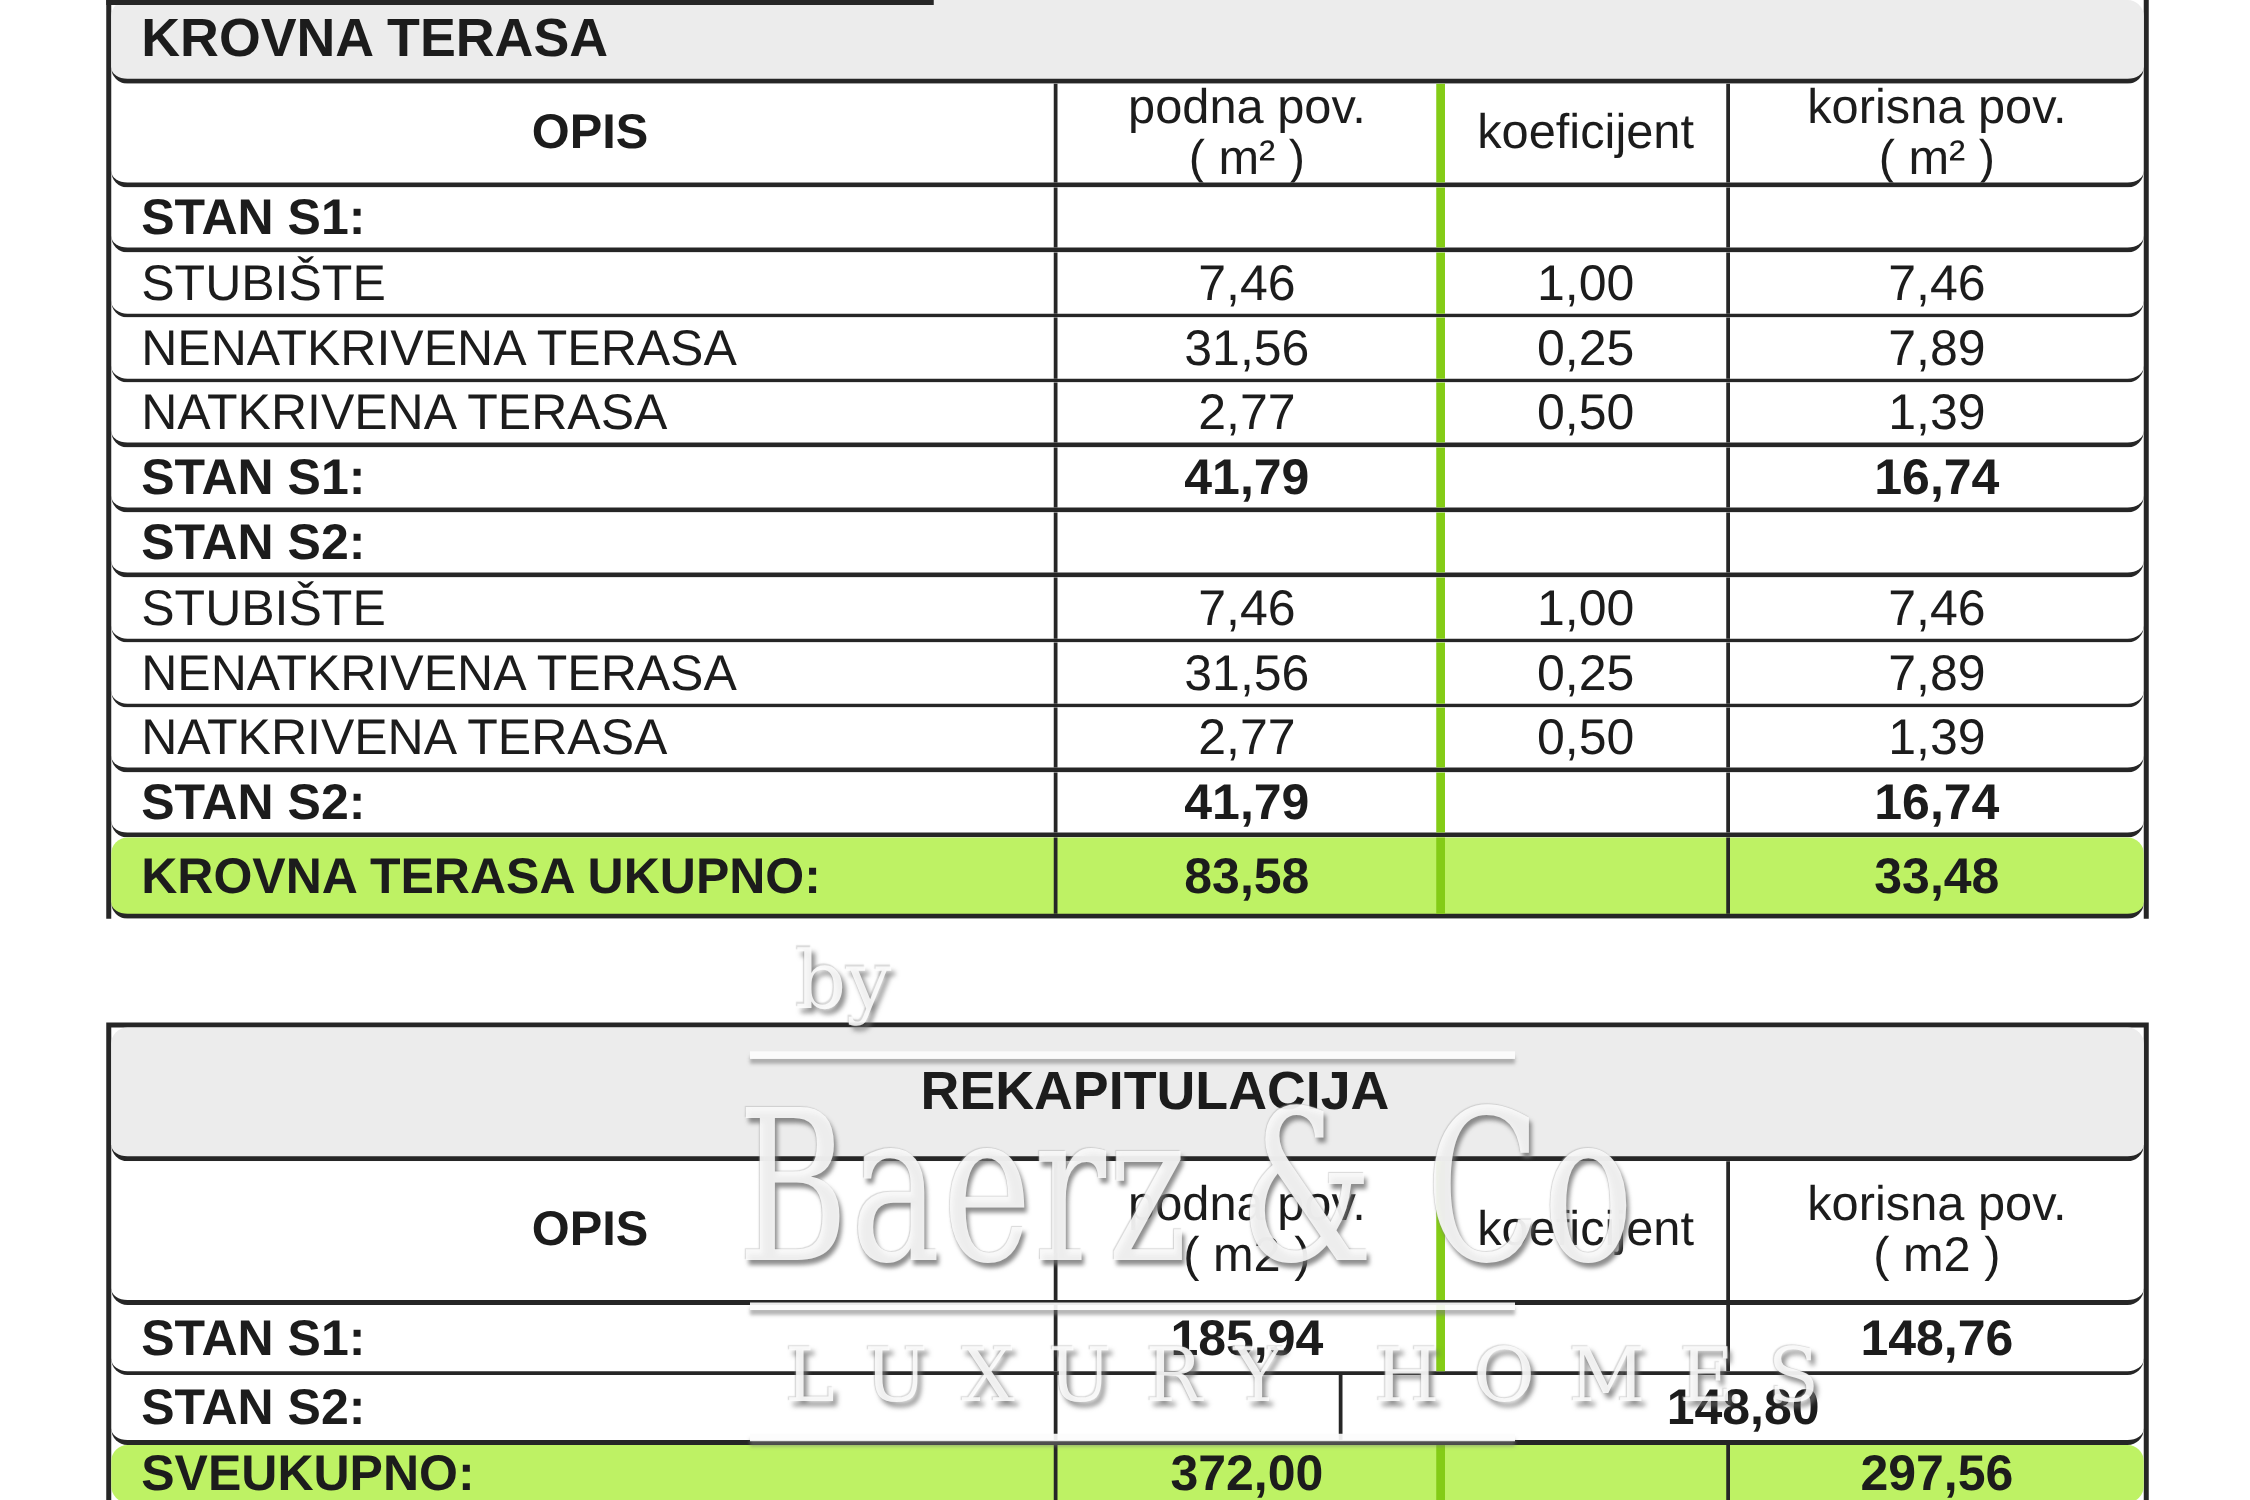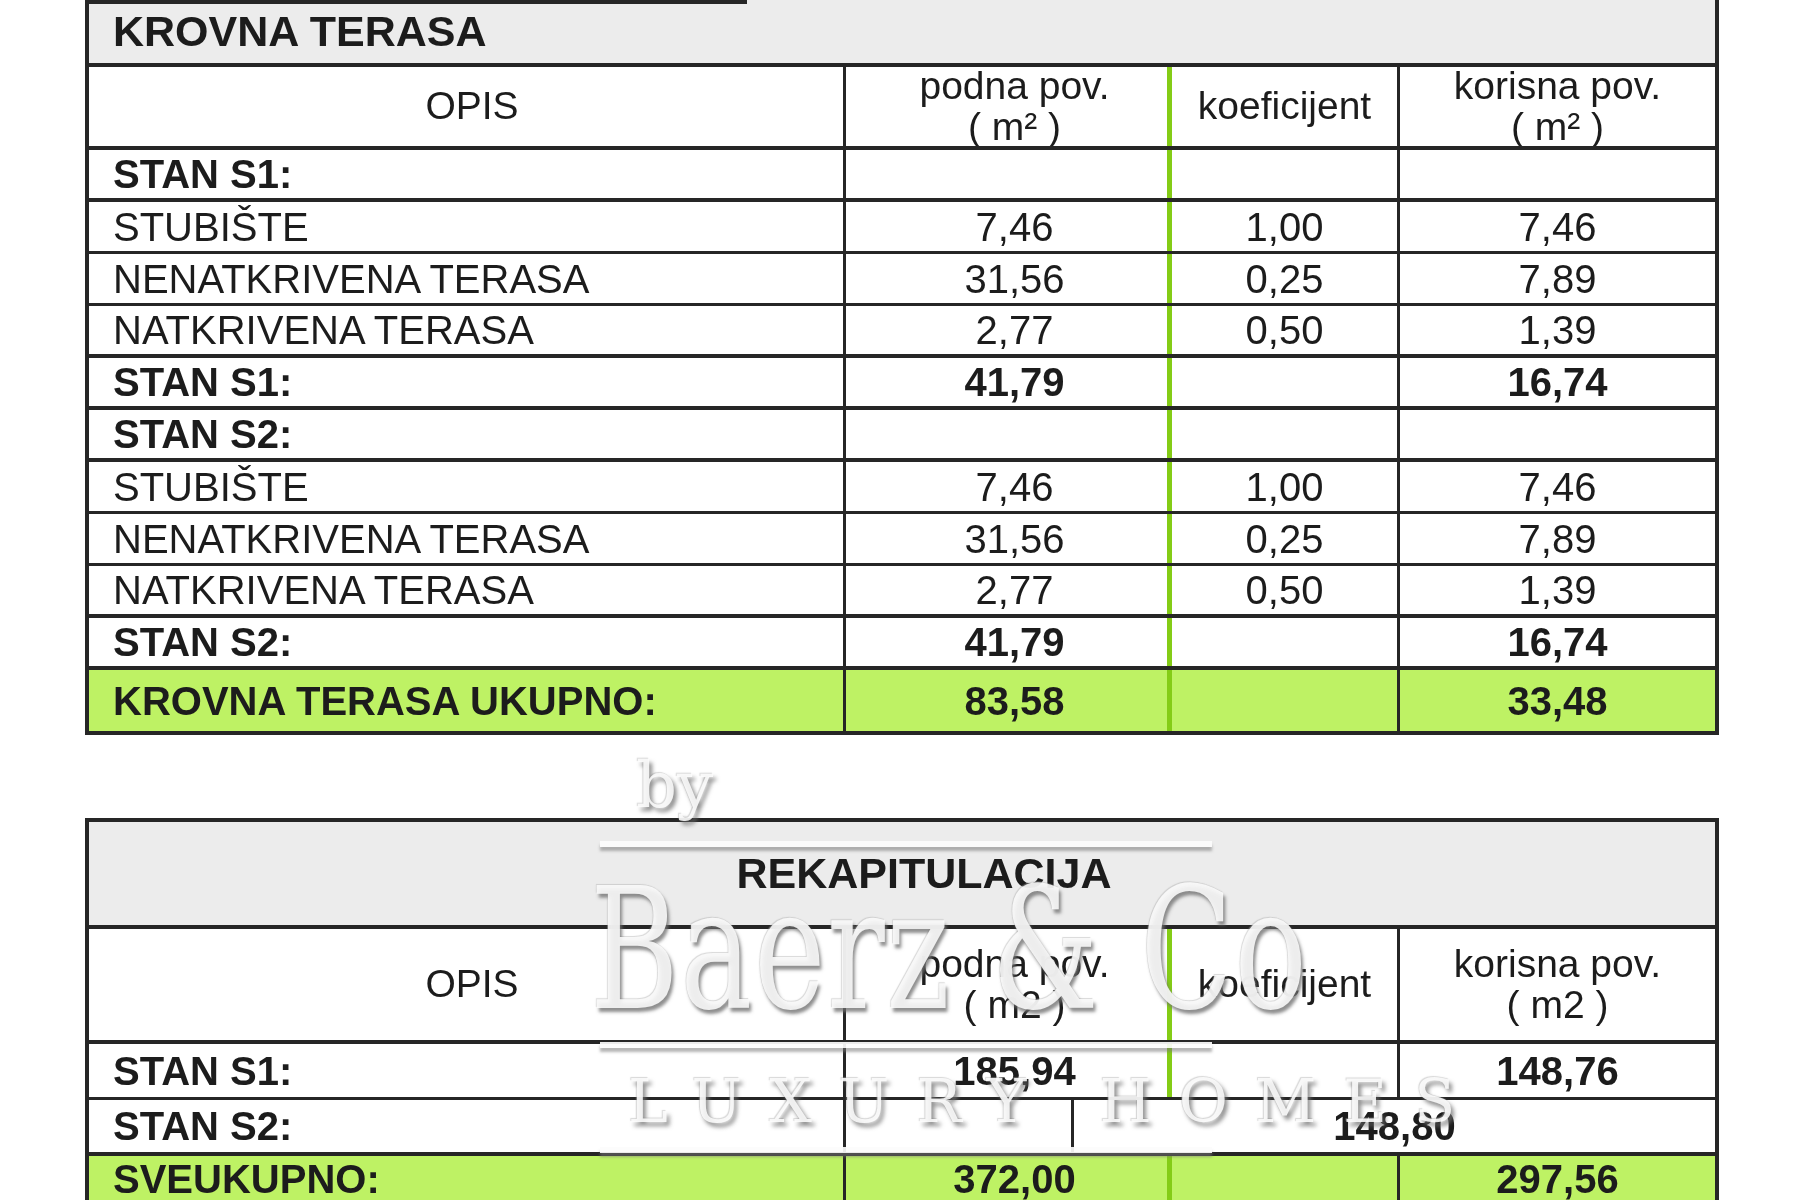--- a/index.html
+++ b/index.html
@@ -4,38 +4,38 @@
 <style>
   html,body{margin:0;padding:0;background:#fff;}
   .page{position:relative;width:1800px;height:1200px;background:#ffffff;overflow:hidden;
         font-family:"Liberation Sans", sans-serif;color:#1c1c1c;}
 
   
   .tbl{position:absolute;left:85px;width:1634px;box-sizing:border-box;
        border-left:4px solid #262626;border-right:4px solid #262626;background:#fff;}
   .tbl1{top:0;}
   .tbl2{top:818px;border-top:4px solid #262626;border-bottom:4px solid #262626;}
-  .row{display:flex;box-sizing:border-box;border-bottom:3px solid #262626;align-items:stretch;}
+  .row{display:flex;box-sizing:border-box;border-bottom:3px solid #262626;align-items:stretch;border-radius:13px;}
   .row.bb4{border-bottom-width:4px;}
   .cell{box-sizing:border-box;display:flex;align-items:center;font-size:40px;line-height:1.05;
         overflow:hidden;white-space:pre-line;}
   .c0{width:757px;border-right:3px solid #262626;padding-left:24px;justify-content:flex-start;}
-  .c1{width:310px;border-right:5px solid #84cc16;justify-content:center;text-align:center;margin-left:16px;}
+  .c1{width:310px;border-right:7px solid #84cc16;justify-content:center;text-align:center;}
   .c2{width:228px;border-right:3px solid #262626;justify-content:center;text-align:center;}
   .c3{flex:1;justify-content:center;text-align:center;}
   .h52{height:52px;}
   .h56{height:56px;}
   .titlerow1{height:67px;background:#ececec;}
   .titlerow1 .cell{width:100%;font-weight:bold;font-size:43px;padding-left:24px;}
   .headrow1{height:83px;}
   .titlerow2{height:107px;background:#ececec;padding-left:44px;}
   .titlerow2 .cell{width:100%;justify-content:center;font-weight:bold;font-size:43px;text-align:center;}
   .headrow2{height:115px;}
   .headrow1 .cell,.headrow2 .cell{justify-content:center;text-align:center;font-size:39px;}
-  .headrow1 .c0,.headrow2 .c0{padding-left:12px;}
+  .headrow1 .c0,.headrow2 .c0{padding-left:12px;font-weight:bold;}
   .bold .cell{font-weight:bold;}
   .shaded{background:#bef264;}
   .ukupno{height:65px;}
   .lastrow2{height:46px;border-bottom:none;}
 
   
   .top-border-seg{position:absolute;left:85px;top:0;width:662px;height:4px;background:#262626;z-index:3;}
 
   
   .wm{position:absolute;z-index:5;color:rgba(253,253,253,0.88);

